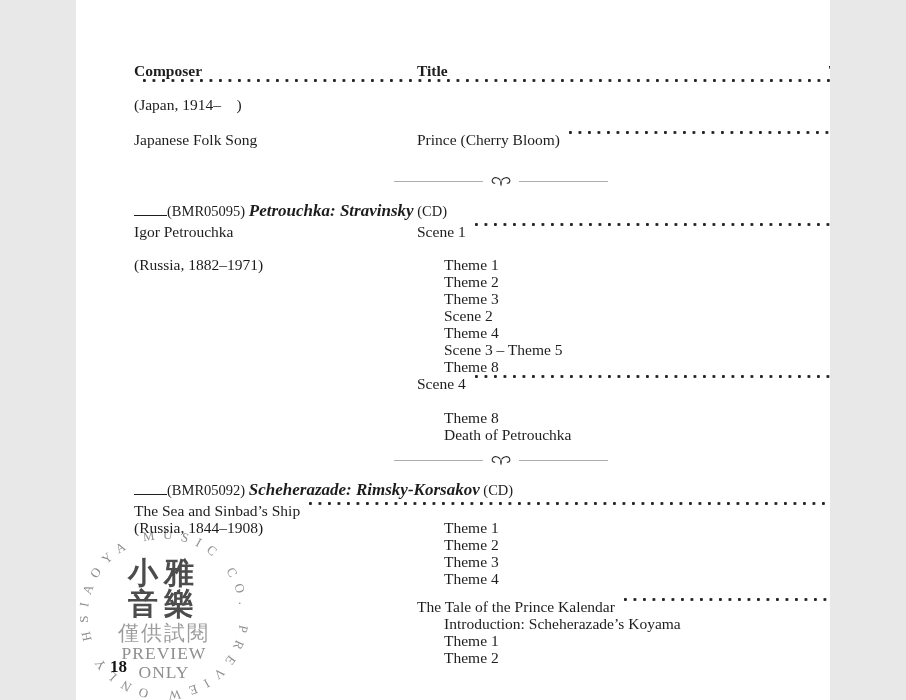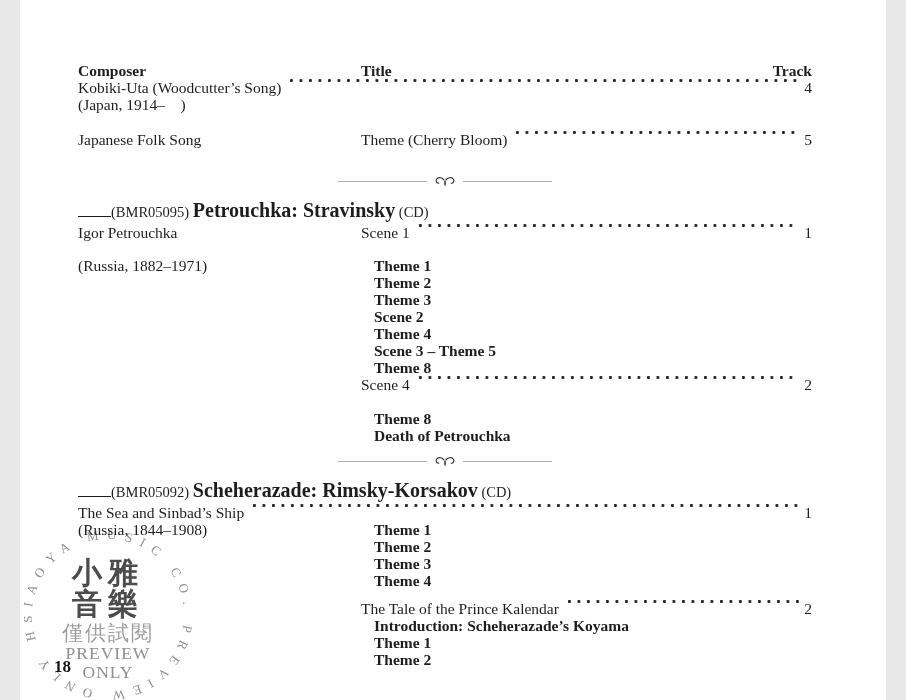--- a/index.html
+++ b/index.html
@@ -1,49 +1,49 @@
 <!DOCTYPE html>
 <html><head>
 <meta charset="utf-8">
 <style>
   html,body { margin:0; padding:0; background:#e8e8e8; }
   .page {
-    position:relative; width:866px; height:700px; background:#ffffff;
+    position:relative; width:754px; height:700px; background:#ffffff;
     overflow:hidden; font-family:"Liberation Serif", serif; color:#1d1d1d;
     margin:0 auto;
   }
   .content {
     position:absolute; left:58px; top:62px; width:734px;
     font-size:15.5px; line-height:17px; z-index:2;
   }
   .line { display:flex; min-height:17px; }
   .col-left { width:283px; flex:0 0 283px; white-space:nowrap; }
   .col-right { flex:1 1 auto; display:flex; align-items:center; min-width:0; }
   .bold { font-weight:bold; }
   .spacer { flex:1 1 auto; }
   .work { white-space:nowrap; }
-  .work.indent { margin-left:13px;font-weight:bold; }
+  .work.indent { margin-left:27px; }
   .leader {
     flex:1 1 auto; height:3px; margin:0 5px 0 9px; align-self:baseline;
     background-image: radial-gradient(circle at 1.4px 1.5px, #222 1.25px, rgba(0,0,0,0) 1.8px);
     background-size: 9.5px 3px; background-repeat: repeat-x; background-position: left bottom;
   }
   .track { white-space:nowrap; }
   .vgap { width:100%; }
   .divider {
     width:214px; height:11px; margin:12px auto;
     display:flex; align-items:center; gap:7px;
   }
   .divider .rule { flex:1 1 auto; height:1px; background:#aeaeae; }
   .section-heading { font-size:14.5px; line-height:23px; white-space:nowrap; }
   .blank-line {
     display:inline-block; width:33px; height:2px;
     border-bottom:1.3px solid #1d1d1d; vertical-align:baseline;
   }
-  .sec-title { font-weight:bold; font-size:20px; }
+  .sec-title { font-weight:bold; font-style:italic; font-size:17px; }
   .watermark-svg { position:absolute; left:-8px; top:519px; z-index:1; }
   .page-number {
     position:absolute; left:34px; top:657px; z-index:3;
     font-size:17px; font-weight:bold; color:#151515;
   }
 </style>
 </head>
 <body>
 
 <div class="page">
@@ -53,39 +53,38 @@
       <span class="col-left bold">Composer</span>
       <span class="col-right">
         <span class="bold">Title</span>
         <span class="spacer"></span>
         <span class="bold">Track</span>
       </span>
     </div>
     <div id="catalog-body">
   <div class="line">
     <span class="col-right">
-      <span class="work">Kobiki-Uta (Woodcutter’s Song)</span>
       <span class="leader"></span>
       <span class="track">4</span>
     </span>
   </div>
 
   <div class="line">
     <span class="col-left">(Japan, 1914–&nbsp;&nbsp;&nbsp;&nbsp;)</span>
     <span class="col-right">
       
       
       
     </span>
   </div>
 <div class="vgap" style="height: 18px;"></div>
   <div class="line">
     <span class="col-left">Japanese Folk Song</span>
     <span class="col-right">
-      <span class="work">Theme (Cherry Bloom)</span>
+      <span class="work">Prince (Cherry Bloom)</span>
       <span class="leader"></span>
       <span class="track">5</span>
     </span>
   </div>
 <div class="vgap" style="height: 16px;"></div>
   <div class="divider">
     <span class="rule"></span>
     <svg width="22" height="11" viewBox="0 0 22 11">
       <path d="M10.2,4.2 C8.6,1.2 4.2,0.8 2.6,3.2 C1.4,5.2 2.8,7.6 5.2,7.2" fill="none" stroke="#2a2a2a" stroke-width="1.1"></path>
       <path d="M11.8,4.2 C13.4,1.2 17.8,0.8 19.4,3.2 C20.6,5.2 19.2,7.6 16.8,7.2" fill="none" stroke="#2a2a2a" stroke-width="1.1"></path>

